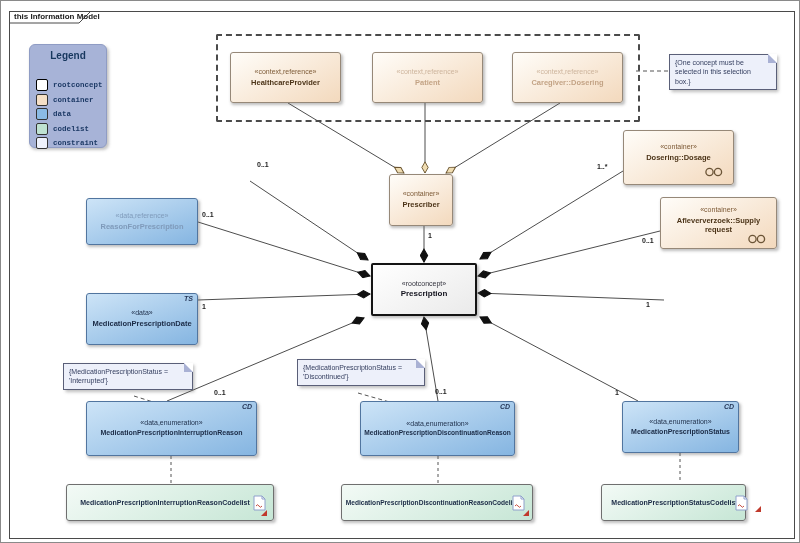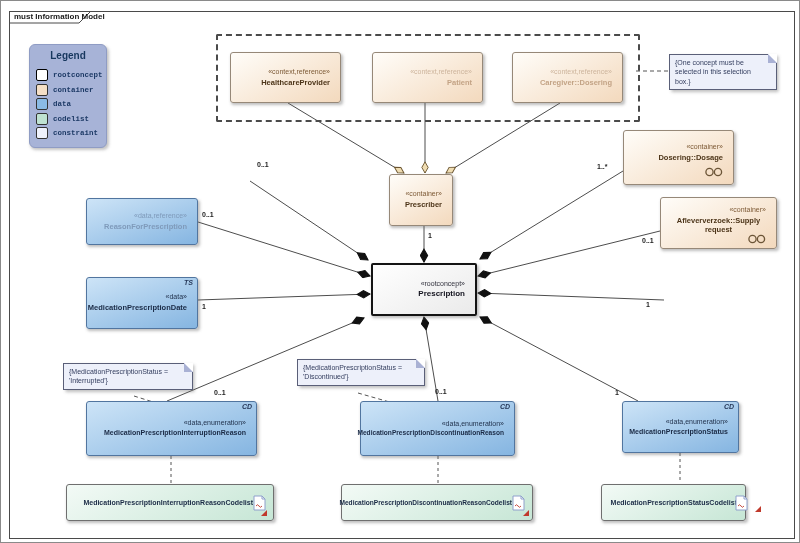--- a/index.html
+++ b/index.html
@@ -3,21 +3,21 @@
 <meta charset="utf-8">
 <style>
   html,body{margin:0;padding:0;background:#fff;}
   #canvas{position:relative;width:800px;height:543px;background:#ffffff;border:1px solid #8a8a8a;
           box-sizing:border-box;font-family:"Liberation Sans",sans-serif;overflow:hidden;}
   #frame{position:absolute;left:8px;top:10px;width:784px;height:526px;border:1px solid #4a4a4a;}
   #frame-title{position:absolute;left:13px;top:11px;font-size:8px;font-weight:bold;color:#1a1a1a;}
   svg.layer{position:absolute;left:0;top:0;}
 
   .box{position:absolute;border-radius:3px;box-shadow:1.5px 2px 3px rgba(110,110,110,.45);
-       display:flex;flex-direction:column;align-items:flex-end;justify-content:center;
+       display:flex;flex-direction:column;align-items:center;justify-content:center;
        text-align:center;box-sizing:border-box;padding:2px 10px;}
   .stereo{font-size:7px;line-height:1.25;}
   .bname{font-size:7.5px;font-weight:bold;line-height:1.25;margin-top:1px;}
   .nowrap{white-space:nowrap;}
 
   .container-box{background:linear-gradient(150deg,#fffdf9 0%,#f3d9bd 100%);border:1px solid #968878;}
   .container-box .stereo{color:#7d5a36;}
   .container-box .bname{color:#4c3418;}
   .container-box.faded .stereo{color:#cdb49c;}
   .container-box.faded .bname{color:#c3a385;}
@@ -51,21 +51,21 @@
   .note::before{content:"";position:absolute;top:-1px;right:-1px;border-style:solid;
         border-width:0 9px 9px 0;border-color:#ffffff #ffffff #a9b1d4 #a9b1d4;}
 
   .mult{position:absolute;font-size:7px;color:#222;font-weight:600;}
 
   .dashed-group{position:absolute;border:2px dashed #4a4a4a;border-radius:2px;}
 
   .legend{position:absolute;left:28px;top:43px;width:78px;height:104px;background:#a7b3d7;
           border:1px solid #8f9cc4;border-radius:6px;box-shadow:1.5px 2px 3px rgba(110,110,110,.4);
           box-sizing:border-box;padding:5px 6px;}
-  .legend-title{font-size:10px;font-weight:bold;color:#17375e;text-align:center;margin-bottom:8px;}
+  .legend-title{font-size:10px;font-weight:bold;color:#17375e;text-align:center;margin-bottom:18px;}
   .legend-row{display:flex;align-items:center;margin-bottom:2.5px;font-family:Liberation Mono, monospace;}
   .sw{width:12px;height:12px;border:1px solid #333;border-radius:2px;margin-right:5px;flex:none;box-sizing:border-box;}
   .sw-root{background:#ffffff;border:1.6px solid #000;}
   .sw-container{background:#f5dfc6;}
   .sw-data{background:#8abae4;}
   .sw-codelist{background:#bfe2d1;}
   .sw-constraint{background:#eef1fb;}
   .legend-label{font-size:7.5px;color:#1d3a66;font-weight:600;}
 </style>
 </head>
@@ -102,21 +102,21 @@
 
     <line x1="635" y1="70" x2="667" y2="70" stroke="#555" stroke-width="1" stroke-dasharray="4,3"></line>
     <line x1="133" y1="395" x2="152" y2="401" stroke="#555" stroke-width="1" stroke-dasharray="4,3"></line>
     <line x1="357" y1="392" x2="399" y2="404" stroke="#555" stroke-width="1" stroke-dasharray="4,3"></line>
     <line x1="170" y1="455" x2="170" y2="482" stroke="#555" stroke-width="1" stroke-dasharray="3,3"></line>
     <line x1="437" y1="455" x2="437" y2="482" stroke="#555" stroke-width="1" stroke-dasharray="3,3"></line>
     <line x1="679" y1="452" x2="679" y2="482" stroke="#555" stroke-width="1" stroke-dasharray="3,3"></line>
   </svg>
 
   <div id="frame"></div>
-  <div id="frame-title">must Information Model</div>
+  <div id="frame-title">this Information Model</div>
 
   <div class="legend">
     <div class="legend-title">Legend</div>
     <div class="legend-row">
       <span class="sw sw-root"></span>
       <span class="legend-label">rootconcept</span>
     </div>
     <div class="legend-row">
       <span class="sw sw-container"></span>
       <span class="legend-label">container</span>
@@ -156,21 +156,21 @@
 
   <div class="box container-box" style="left:388px;top:173px;width:64px;height:52px;">
     <span class="stereo">«container»</span>
     <span class="bname">Prescriber</span>
   </div>
 
   <div class="box data-box faded" style="left:85px;top:197px;width:112px;height:47px;">
     <span class="stereo">«data,reference»</span>
     <span class="bname">ReasonForPrescription</span>
   </div>
-  <div class="box data-box" style="left:85px;top:276px;width:112px;height:52px;">
+  <div class="box data-box" style="left:85px;top:292px;width:112px;height:52px;">
     <span class="tag">TS</span>
     <span class="stereo">«data»</span>
     <span class="bname nowrap">MedicationPrescriptionDate</span>
   </div>
 
   <div class="box root-box" style="left:370px;top:262px;width:106px;height:53px;">
     <span class="stereo">«rootconcept»</span>
     <span class="bname">Prescription</span>
   </div>
 

